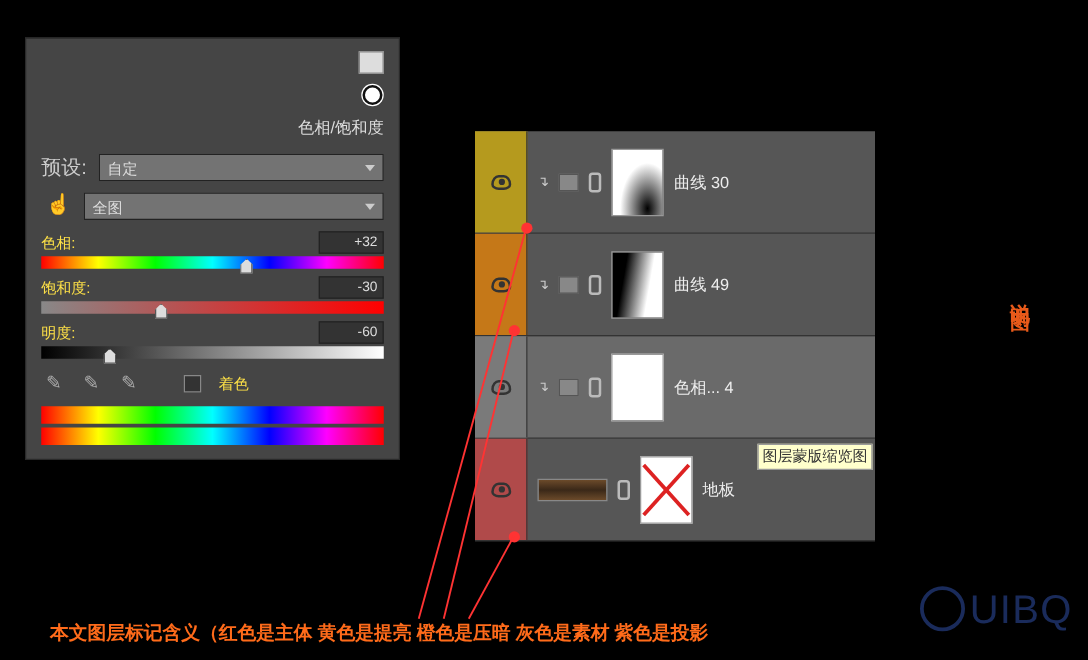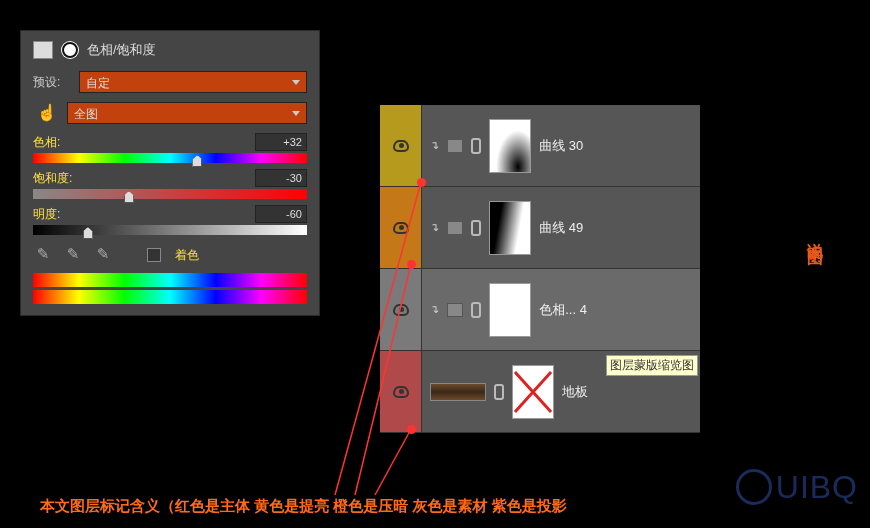--- a/index.html
+++ b/index.html
@@ -3,28 +3,28 @@
 <meta charset="utf-8">
 <style>
 *{margin:0;padding:0;box-sizing:border-box;font-family:"Microsoft YaHei",Arial,sans-serif;}
 body{background:#000;width:870px;height:528px;position:relative;overflow:hidden;}
 .panel{position:absolute;left:20px;top:30px;width:300px;background:#454545;border:1px solid #2a2a2a;}
 .tabs{display:flex;background:#383838;height:26px;}
 .tab{padding:5px 12px;font-size:12px;color:#ccc;cursor:pointer;}
 .tab.active{background:#454545;}
 .panel-menu{margin-left:auto;padding:7px 10px;color:#999;font-size:13px;cursor:pointer;}
 .panel-body{padding:10px 12px 8px 12px;}
-.adj-header{display:flex;align-items:flex-end;gap:8px;margin-bottom:12px;}
+.adj-header{display:flex;align-items:flex-end;gap:8px;margin-bottom:12px;flex-direction:column;}
 .icon-box{width:20px;height:18px;background:#ddd;border:1px solid #888;display:inline-block;}
 .icon-mask{width:18px;height:18px;background:#fff;border-radius:50%;display:inline-block;position:relative;}
 .icon-mask::after{content:"";position:absolute;inset:1px;border:2px solid #111;border-radius:50%;}
 .adj-title{color:#ddd;font-size:13px;}
 .row{display:flex;align-items:center;margin-bottom:8px;gap:6px;}
-.label{color:#ccc;font-size:12px;width:40px;}
-.select{flex:1;background:#c2410c;border:1px solid #222;color:#ddd;font-size:12px;padding:3px 6px;height:22px;position:relative;}
+.label{color:#ccc;font-size:16px;width:40px;}
+.select{flex:1;background:#737373;border:1px solid #222;color:#ddd;font-size:12px;padding:3px 6px;height:22px;position:relative;}
 .select::after{content:"";position:absolute;right:6px;top:8px;border-left:4px solid transparent;border-right:4px solid transparent;border-top:5px solid #ccc;}
 .hand-icon{width:28px;height:24px;color:#ccc;font-size:16px;text-align:center;line-height:24px;}
 .slider-row{margin-bottom:6px;}
 .slider-head{display:flex;justify-content:space-between;align-items:center;margin-bottom:2px;}
 .slider-label{color:#fde047;font-size:12px;}
 .slider-val{width:52px;background:#333;border:1px solid #222;color:#ddd;font-size:11px;padding:2px 4px;text-align:right;margin-left:28px;}
 .slider-track{height:10px;position:relative;margin-bottom:4px;}
 .hue-grad{height:10px;background:linear-gradient(90deg,#f00,#ff0,#0f0,#0ff,#00f,#f0f,#f00);}
 .sat-grad{height:10px;background:linear-gradient(90deg,#888,#f00);}
 .lig-grad{height:10px;background:linear-gradient(90deg,#000,#fff);}

